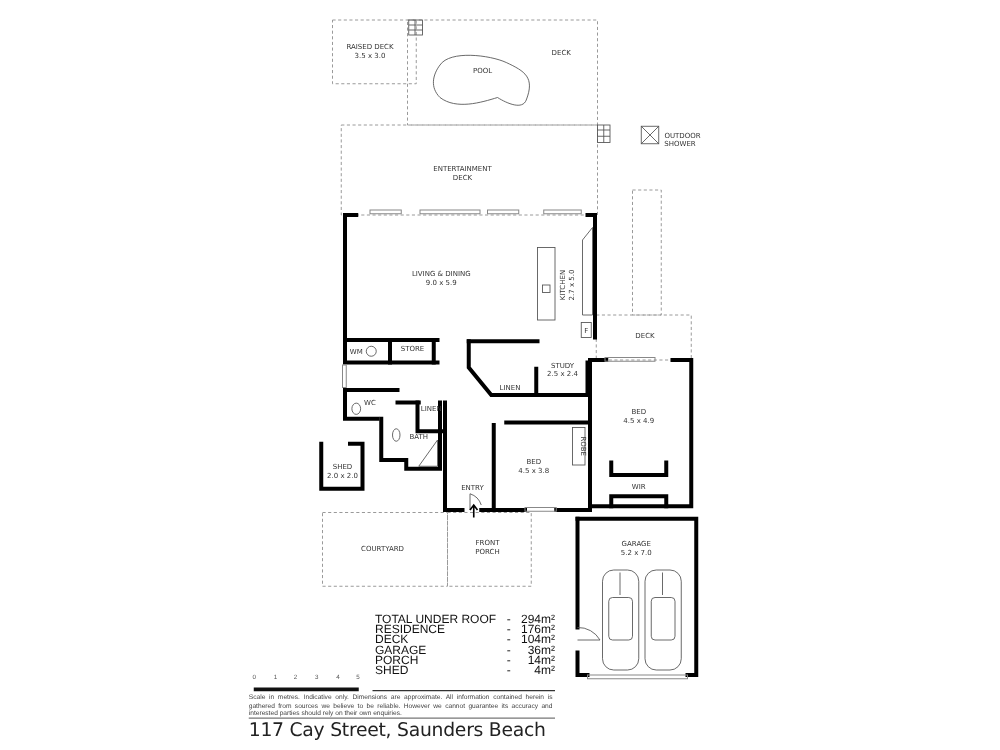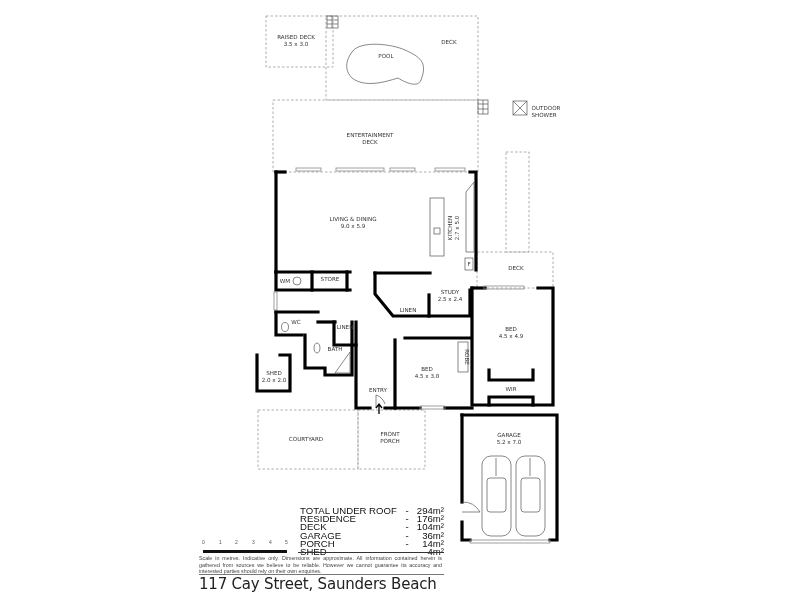--- a/index.html
+++ b/index.html
@@ -3,21 +3,21 @@
 <meta charset="utf-8">
 <style>
   html,body{margin:0;padding:0;background:#ffffff;}
   body{width:800px;height:600px;position:relative;overflow:hidden;font-family:"Liberation Sans",sans-serif;}
   svg{position:absolute;left:0;top:0;}
   .lbl{font-family:"DejaVu Sans",sans-serif;font-size:5.6px;fill:#333;text-anchor:middle;}
   .wall{fill:none;stroke:#000;stroke-width:3.2;stroke-linecap:square;}
   .dash{fill:none;stroke:#9a9a9a;stroke-width:0.8;stroke-dasharray:2.5 2;}
   .thin{fill:none;stroke:#555;stroke-width:0.7;}
   .win{fill:none;stroke:#888;stroke-width:0.8;}
-  #area-table{position:absolute;left:300px;top:507px;width:144px;font-family:"Liberation Sans",sans-serif;font-size:9.6px;line-height:8.2px;color:#111;}
+  #area-table{position:absolute;left:300px;top:492px;width:144px;font-family:"Liberation Sans",sans-serif;font-size:9.6px;line-height:8.2px;color:#111;}
   .arow{display:flex;justify-content:space-between;}
   .arow .n{flex:1;}
   .arow .d{width:14px;text-align:center;}
   .arow .v{width:30px;text-align:right;}
   #area-rule{position:absolute;left:298px;top:552px;width:146px;height:0;border-top:1.5px solid #333;}
   #scale-bar{position:absolute;left:203px;top:550px;width:84px;height:3px;background:#111;}
   .tick{position:absolute;top:539px;font-size:5px;color:#555;font-family:"Liberation Sans",sans-serif;}
   #disclaimer{position:absolute;left:199px;top:555px;width:243px;font-size:5.3px;line-height:6.5px;color:#444;text-align:justify;font-family:"Liberation Sans",sans-serif;}
   #disc-rule{position:absolute;left:199px;top:574px;width:245px;border-top:1px solid #777;}
   #address{position:absolute;left:199px;top:575px;font-family:"DejaVu Sans",sans-serif;font-size:15px;color:#222;letter-spacing:-0.2px;white-space:nowrap;}

